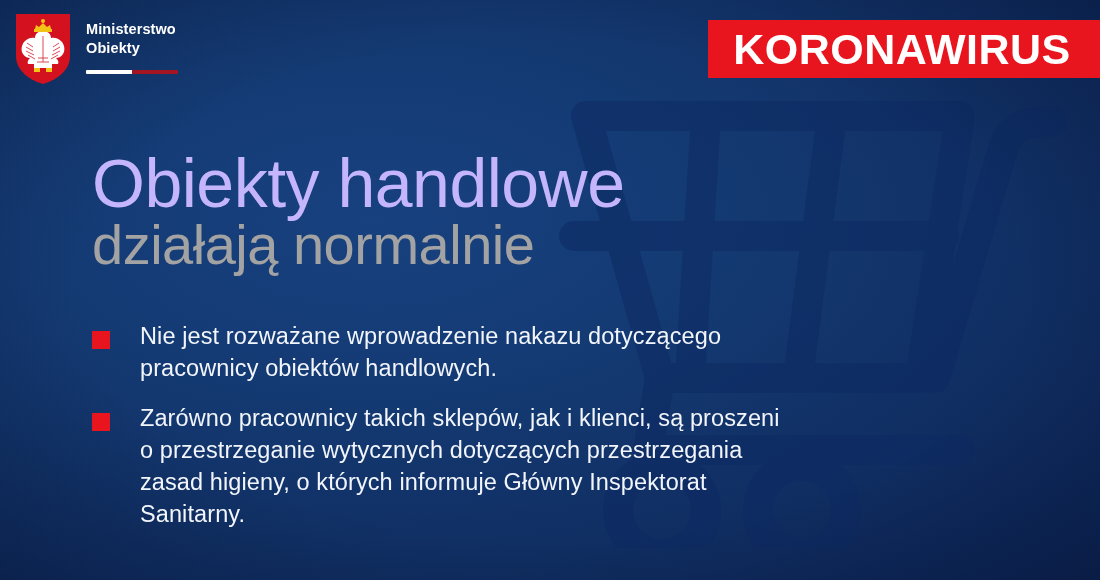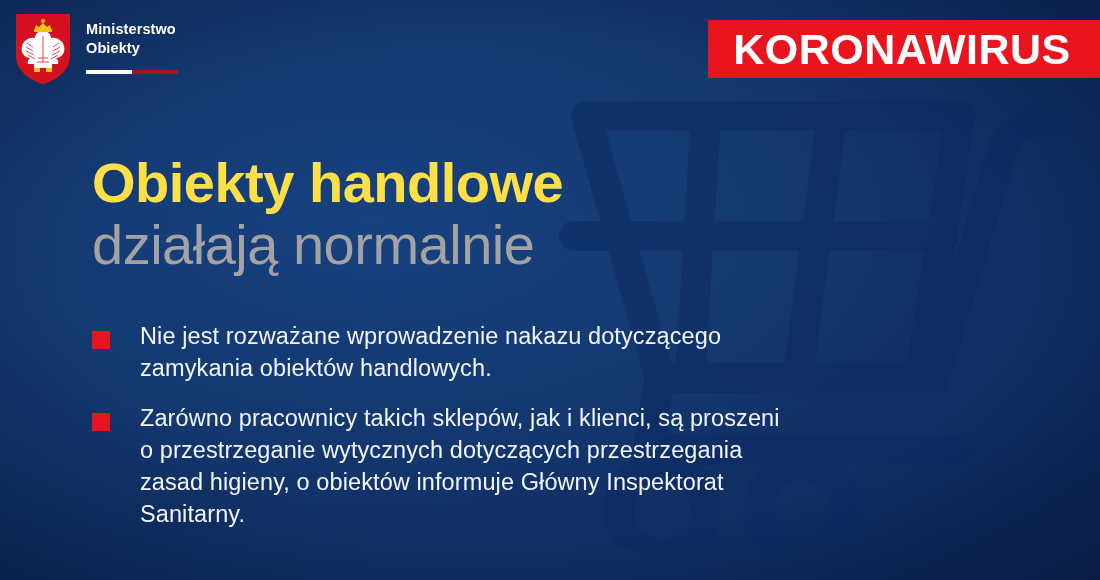--- a/index.html
+++ b/index.html
@@ -111,25 +111,25 @@
     padding-right: 4px;
   }
   
   .headline {
     position: absolute;
     left: 92px;
     top: 152px;
     width: 620px;
   }
   .headline-strong {
-    font-size: 56px;
-    font-weight: 700;
+    font-size: 68px;
+    font-weight: 400;
     line-height: 62px;
     letter-spacing: -0.5px;
-    color: #fde047;
+    color: #c4b5fd;
     white-space: nowrap;
   }
   .headline-light {
     font-size: 56px;
     font-weight: 300;
     line-height: 62px;
     letter-spacing: -0.5px;
     color: #a3a3a3;
     white-space: nowrap;
   }
@@ -235,21 +235,21 @@
   </div>
 
   <div class="headline">
     <div class="headline-strong">Obiekty handlowe</div>
     <div class="headline-light">działają normalnie</div>
   </div>
 
   <div class="bullets">
     <div class="bullet-row">
       <span class="bullet-marker"></span>
-      <span class="bullet-text">Nie jest rozważane wprowadzenie nakazu dotyczącego zamykania obiektów handlowych.</span>
+      <span class="bullet-text">Nie jest rozważane wprowadzenie nakazu dotyczącego pracownicy obiektów handlowych.</span>
     </div>
     <div class="bullet-row">
       <span class="bullet-marker"></span>
-      <span class="bullet-text">Zarówno pracownicy takich sklepów, jak i klienci, są proszeni o przestrzeganie wytycznych dotyczących przestrzegania zasad higieny, o obiektów informuje Główny Inspektorat Sanitarny.</span>
+      <span class="bullet-text">Zarówno pracownicy takich sklepów, jak i klienci, są proszeni o przestrzeganie wytycznych dotyczących przestrzegania zasad higieny, o których informuje Główny Inspektorat Sanitarny.</span>
     </div>
   </div>
 
 </div>
 
 </body></html>

